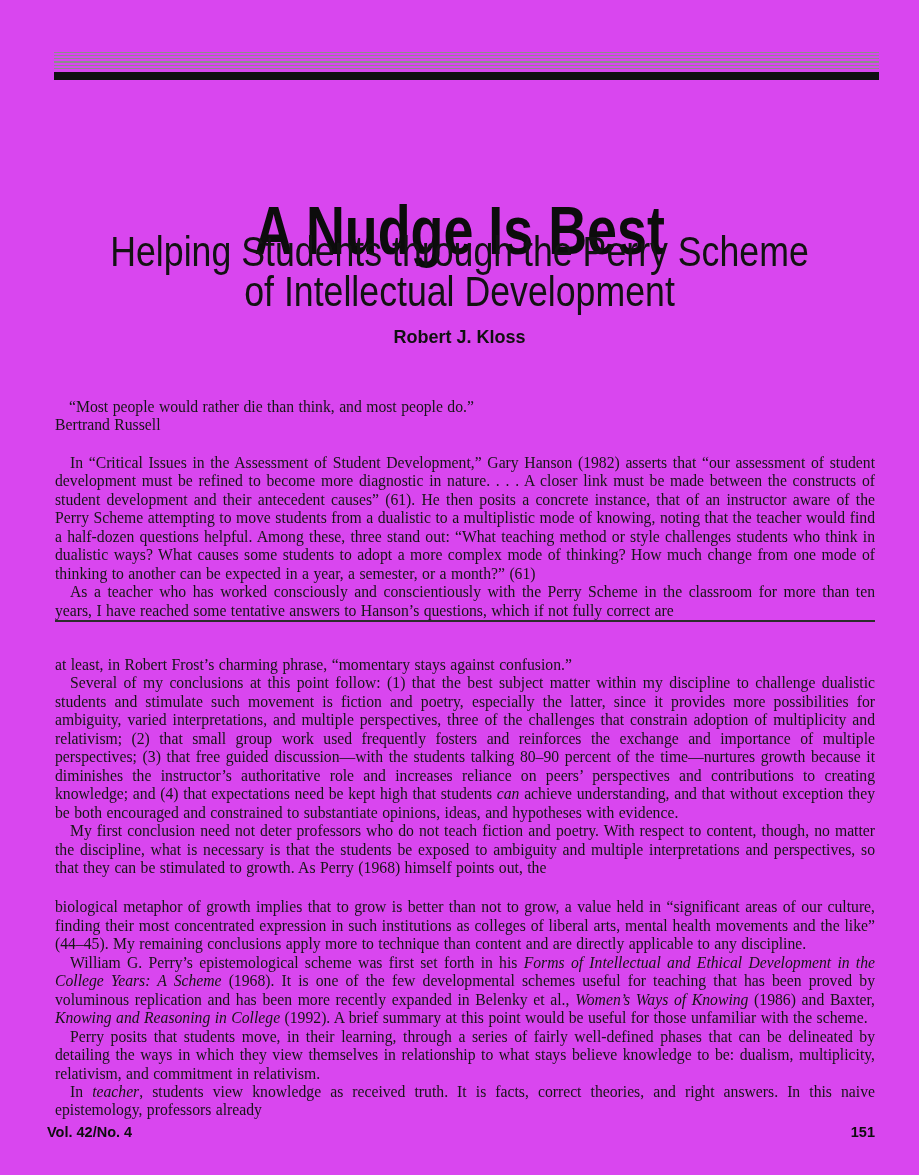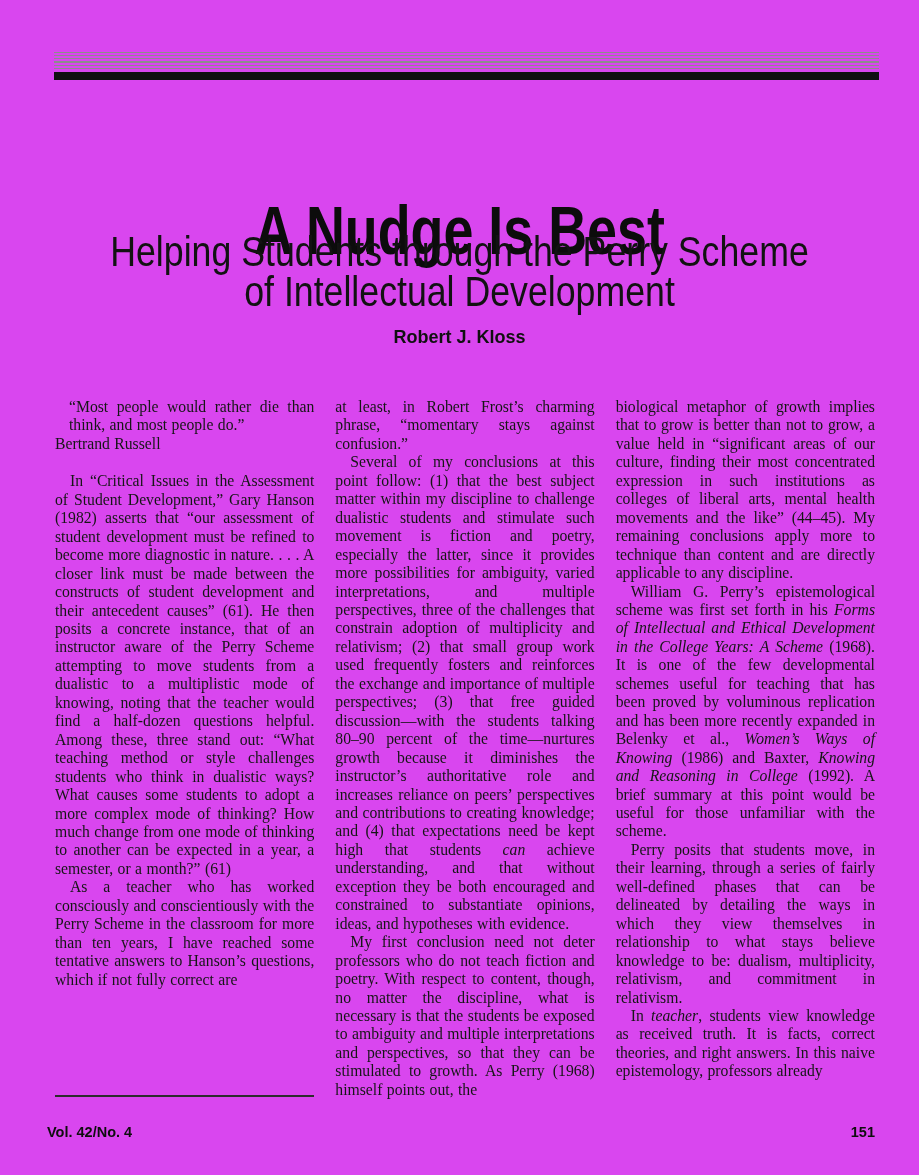--- a/index.html
+++ b/index.html
@@ -31,21 +31,21 @@
   .author {
     position:absolute; top:328px; left:0; width:919px; text-align:center;
     font:bold 18px/18px "Liberation Sans", sans-serif; color:#101010;
   }
   
   .columns {
     position:absolute; left:55px; top:398px; width:820px; height:712px;
     display:flex; gap:21px;
     font:15.7px/18.45px "Liberation Serif", serif;
     text-align:justify; color:#161616;
-    hyphens:auto; -webkit-hyphens:auto; word-spacing:0.5px;
+    hyphens:auto; -webkit-hyphens:auto; word-spacing:0.5px;flex-direction:column;
   }
   .col { flex:1 1 0; display:flex; flex-direction:column; min-width:0; }
   .col p { margin:0; }
   .indent { text-indent:15px; }
   .epigraph { margin-left:14px !important; }
   .attribution { margin-bottom:19px !important; }
   .subhead {
     font:bold 15.5px/18px "Liberation Sans", sans-serif;
     margin:12px 0 7px 0; text-align:left; color:#0e0e0e;
   }

